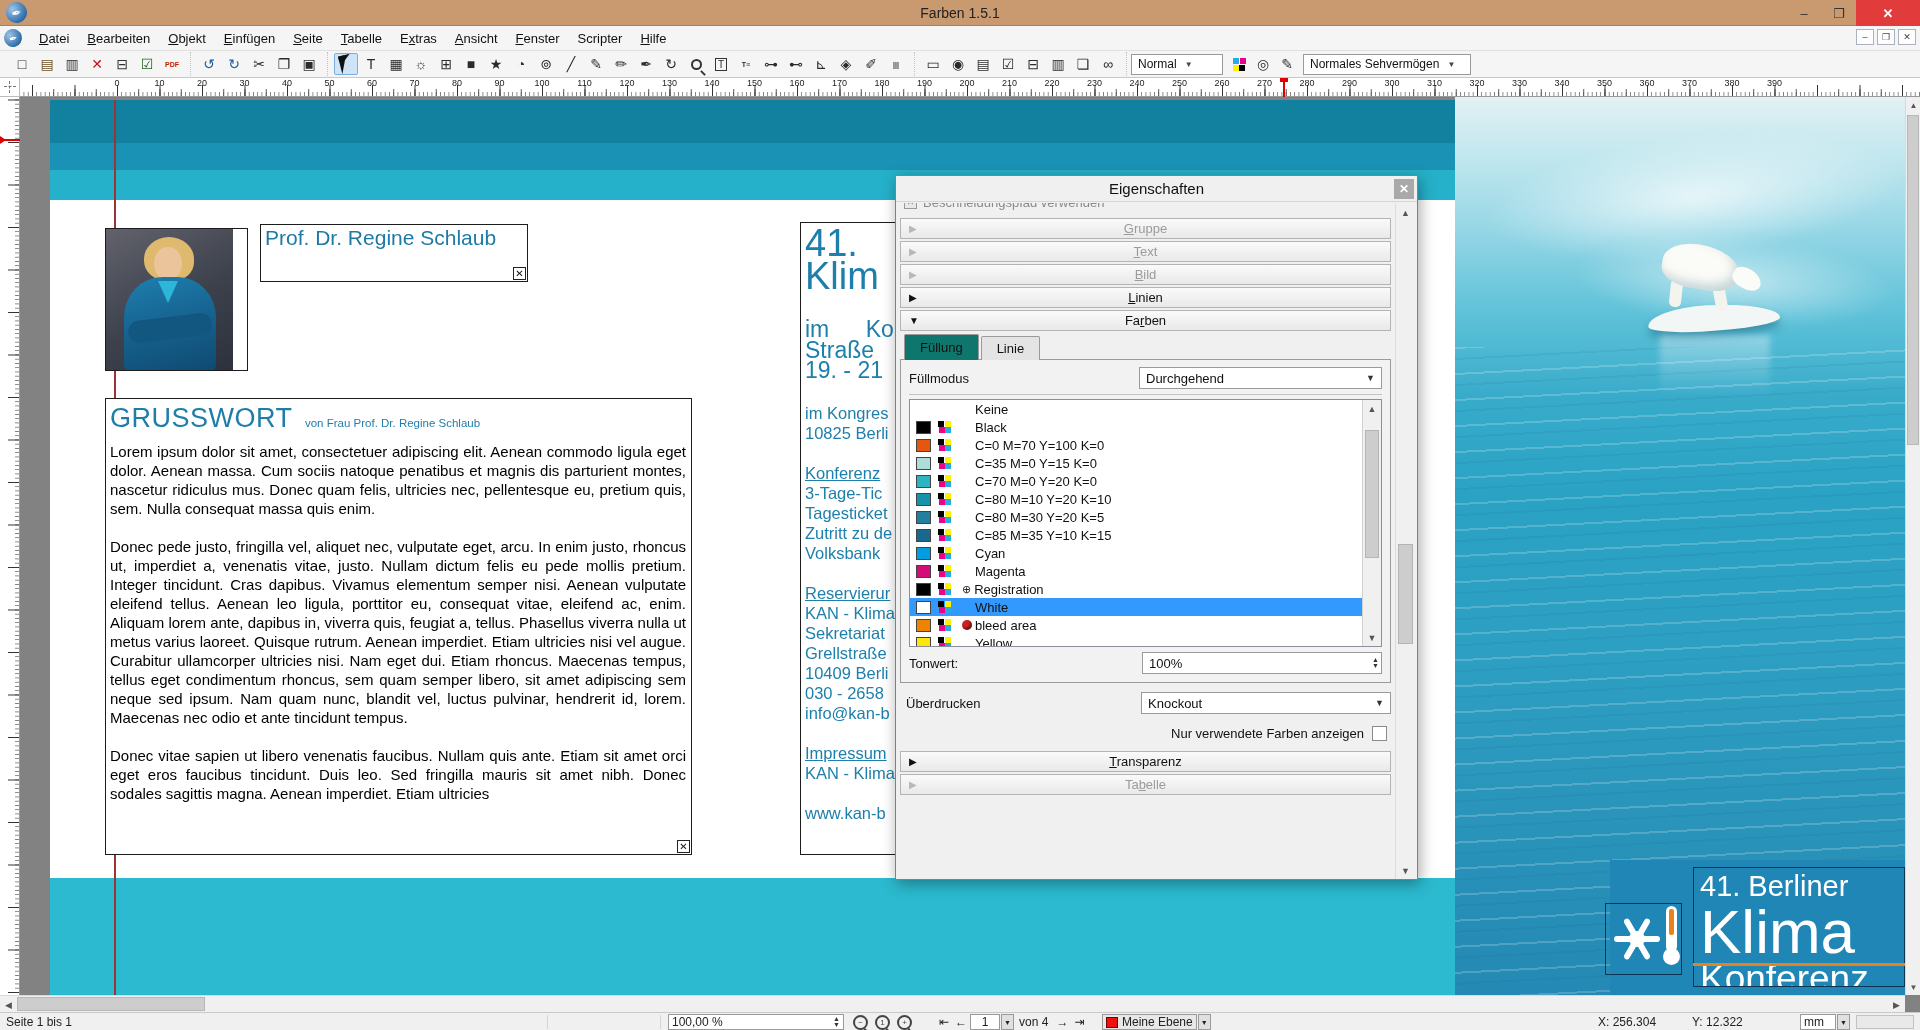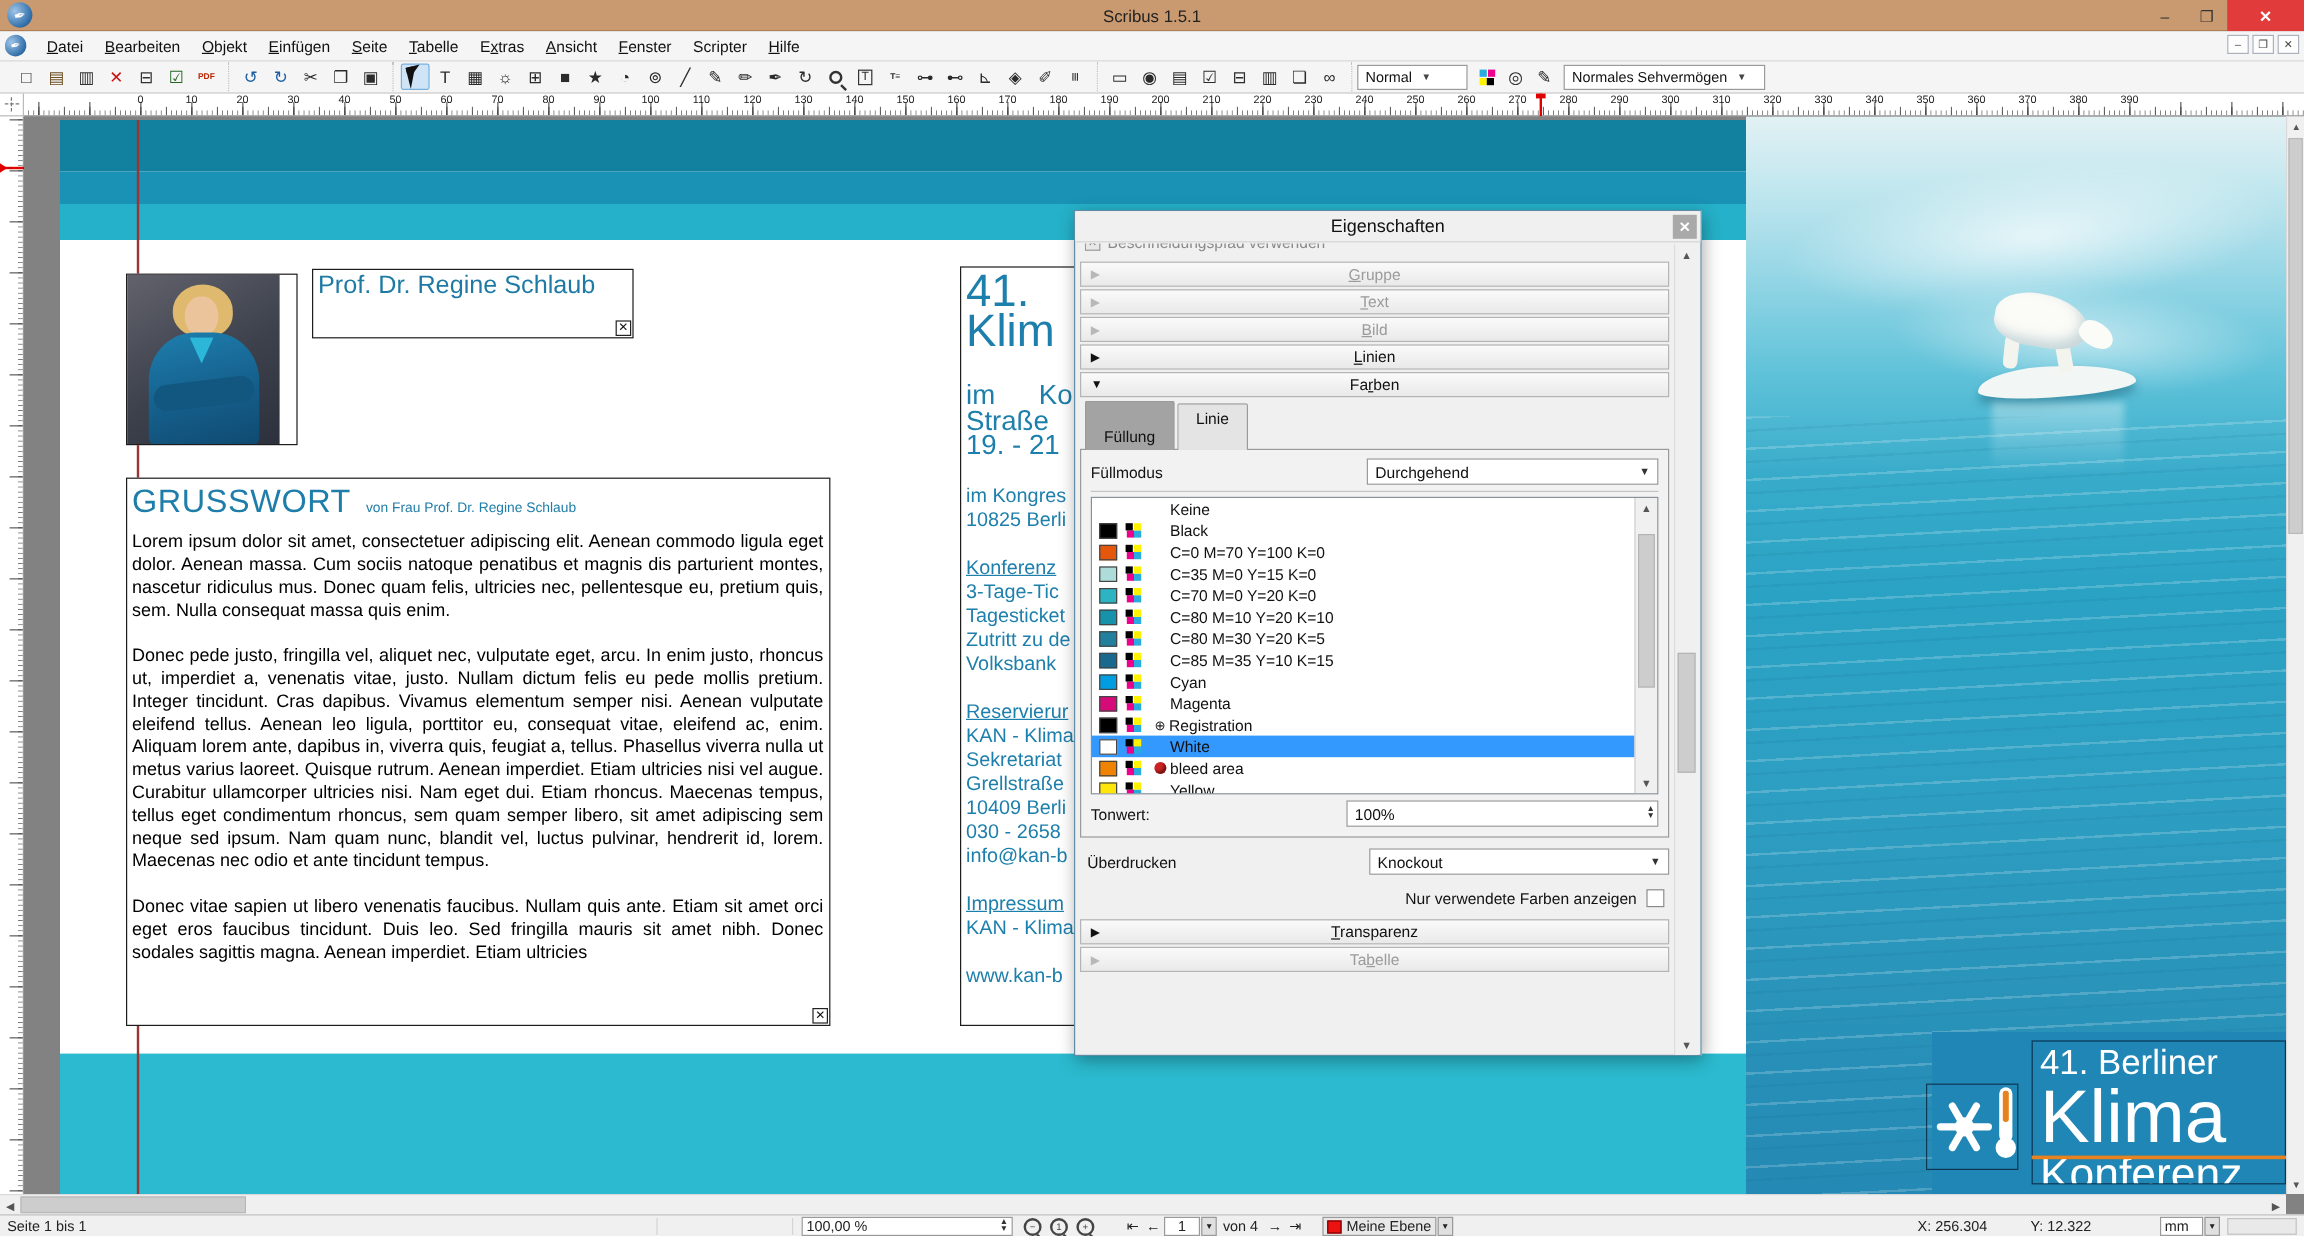--- a/index.html
+++ b/index.html
@@ -198,21 +198,21 @@
   .acc-wrap{margin:0 26px 0 4px;}
   .acc{height:21px;border:1px solid #b4b4b4;background:linear-gradient(#fafafa,#e9e9e9);
     display:flex;align-items:center;justify-content:center;position:relative;font-size:13px;margin-top:2px;}
   .acc .tri{position:absolute;left:8px;font-size:10px;color:#111;}
   .acc.disabled{color:#9b9b9b;}
   .acc.disabled .tri{color:#b8b8b8;}
   .acc u{text-decoration:underline;}
   .tabs{display:flex;margin:5px 0 0 8px;position:relative;z-index:2;}
   .tab{padding:4px 15px;border:1px solid #9a9a9a;border-bottom:none;background:#e4e4e4;
     font-size:13px;margin-right:2px;border-radius:2px 2px 0 0;}
-  .tab.active{background:#a3a3a3;padding-top:21px;margin-top:-2px;text-align:right;}
+  .tab.active{background:#0f766e;padding-top:5px;margin-top:-2px;text-align:right;}
   .tab-panel{margin:-1px 26px 0 4px;border:1px solid #9a9a9a;background:#f2f2f2;padding:6px 8px 6px 8px;}
   .fillmode-row{display:flex;align-items:center;height:24px;}
   .fillmode-row .lbl{font-size:13px;}
   .combo{height:22px;border:1px solid #9a9a9a;background:#fff;display:flex;align-items:center;
     font-size:13px;padding:0 6px;}
   .combo .arr{margin-left:auto;font-size:9px;color:#333;}
   .fillmode-combo{margin-left:auto;width:243px;}
   .panel-sep{border-top:1px solid #c4c4c4;margin:4px 0 4px 0;}
   .color-list{position:relative;height:248px;border:1px solid #8a8f99;background:#fff;overflow:hidden;}
   .crow{height:18px;display:flex;align-items:center;font-size:13px;padding-left:6px;color:#111;}
@@ -222,21 +222,21 @@
   .cmykcol{margin-left:14px;width:13px;flex:none;}
   .cname{margin-left:17px;white-space:nowrap;}
   .reg-ico{margin-left:4px;font-size:11px;color:#222;}
   .bleed-ico{margin-left:4px;width:10px;height:10px;border-radius:50%;background:#cc2222;
     box-shadow:inset -2px -2px 2px rgba(0,0,0,.4);flex:none;}
   .list-scroll{position:absolute;right:0;top:0;width:19px;height:100%;background:#f0f0f0;border-left:1px solid #d0d0d0;}
   .ls-btn{height:17px;display:flex;align-items:center;justify-content:center;font-size:9px;color:#555;}
   .ls-thumb{position:absolute;left:2px;right:2px;top:30px;height:128px;background:#cdcdcd;border:1px solid #b4b4b4;}
   .ls-down{position:absolute;bottom:0;left:0;right:0;}
   .tonwert-row{display:flex;align-items:center;height:26px;margin-top:3px;}
-  .spinbox{margin-left:auto;width:260px;height:22px;border:1px solid #9a9a9a;background:#fff;
+  .spinbox{margin-left:auto;width:240px;height:22px;border:1px solid #9a9a9a;background:#fff;
     display:flex;align-items:center;font-size:13px;padding:0 2px 0 6px;}
   .spin-arrows{margin-left:auto;display:flex;flex-direction:column;font-size:7px;line-height:6px;color:#333;}
   .over-row{display:flex;align-items:center;height:24px;margin:8px 26px 0 10px;}
   .over-combo{margin-left:auto;width:250px;}
   .usedcb-row{display:flex;align-items:center;justify-content:flex-end;height:20px;margin:8px 30px 0 0;gap:8px;}
   .checkbox{width:15px;height:15px;border:1px solid #8a8a8a;background:#fff;}
   .dlg-scroll{position:absolute;right:2px;top:28px;width:20px;height:675px;background:#f0f0f0;border-left:1px solid #dcdcdc;}
   .dlg-scroll .ls-thumb{top:340px;height:100px;}
 
   
@@ -265,21 +265,21 @@
     display:flex;align-items:center;justify-content:center;margin-left:1px;}
   .progress-slot{border:1px solid #c2c2c2;background:#e9e9e9;height:14px;width:58px;}
 </style>
 </head>
 <body>
 
 <div id="screen">
 
   <div class="titlebar">
     <span class="app-logo">✒</span>
-    <span class="title-text">Scribus 1.5.1</span>
+    <span class="title-text">Farben 1.5.1</span>
     <span class="win-btn win-min">–</span>
     <span class="win-btn win-max">❐</span>
     <span class="win-btn win-close">✕</span>
   </div>
 
   <div class="menubar">
     <span class="menu-logo">✒</span>
     <span id="menu-items" style="display:flex;">
         <span class="menu-item"><u>D</u>atei</span>
         <span class="menu-item"><u>B</u>earbeiten</span>

